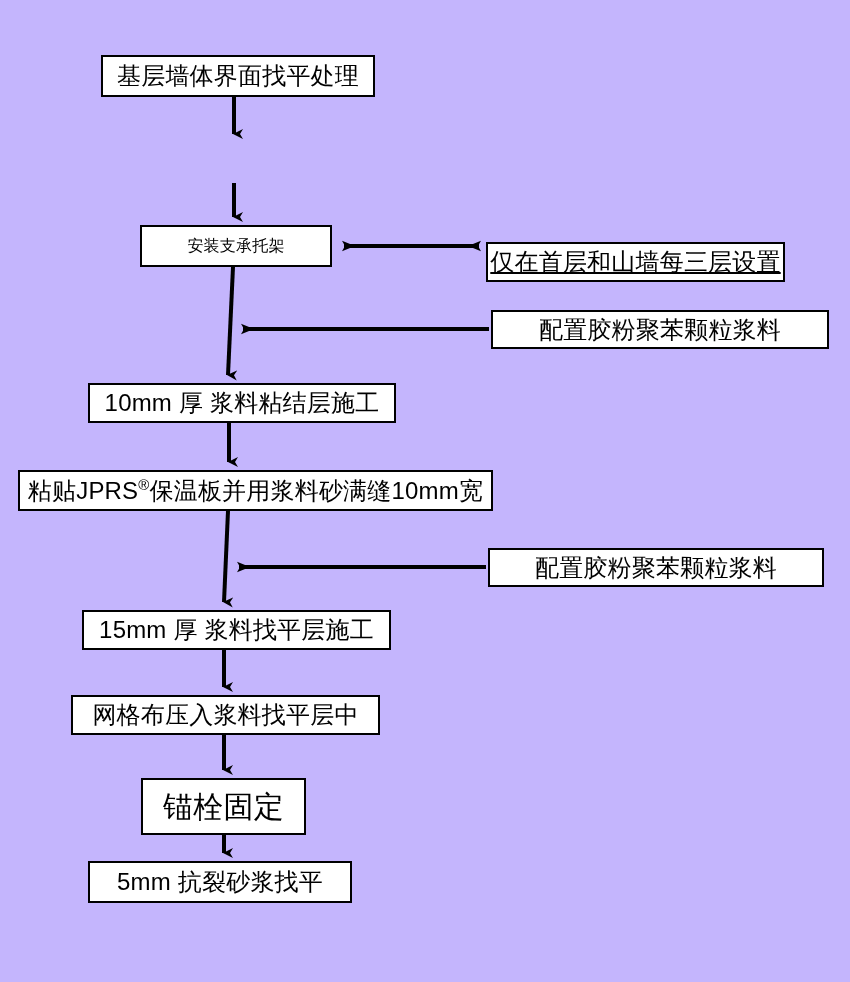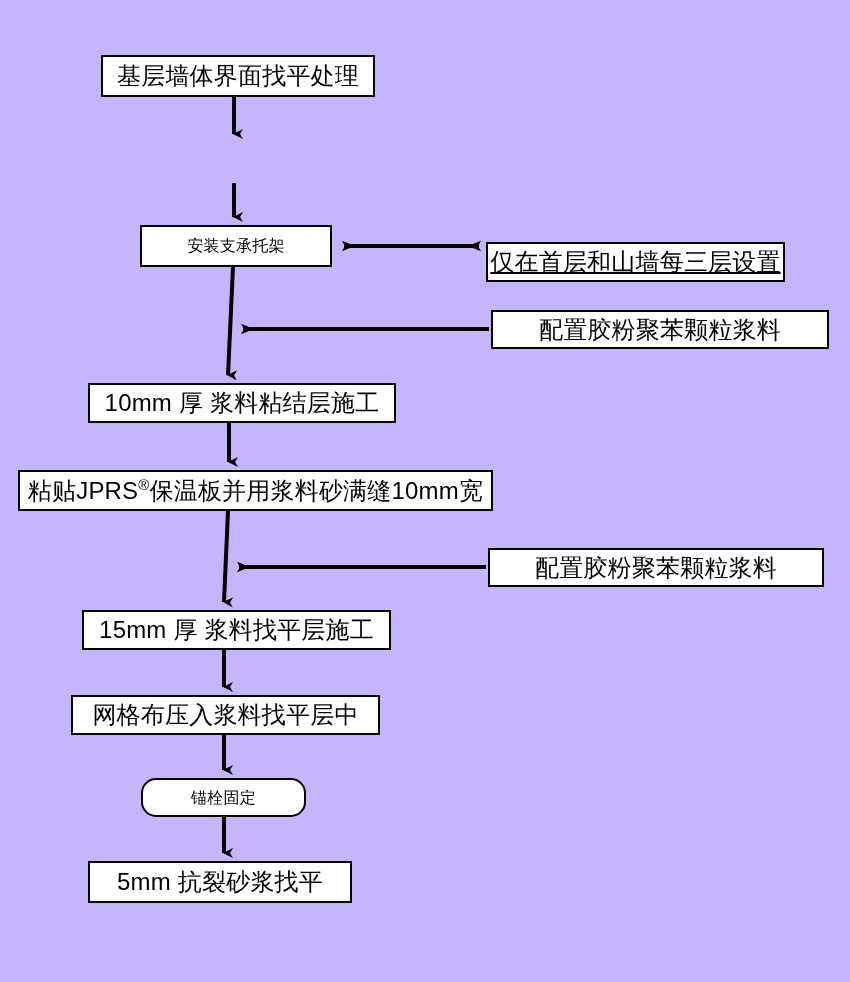--- a/index.html
+++ b/index.html
@@ -133,21 +133,21 @@
   </div>
 
   <div class="node" style="left:73px; top:610px; width:309px; height:40px; font-size:24px;margin-left:9px;">
     <span class="node-label">15mm 厚 浆料找平层施工</span>
   </div>
 
   <div class="node" style="left:71px; top:695px; width:309px; height:40px; font-size:24px;">
     <span class="node-label">网格布压入浆料找平层中</span>
   </div>
 
-  <div class="node" style="left:141px; top:778px; width:165px; height:39px; font-size:16px;border-radius:15px;">
+  <div class="node" style="left:141px; top:778px; width:165px; height:57px; font-size:30px;">
     <span class="node-label">锚栓固定</span>
   </div>
 
   <div class="node" style="left:88px; top:861px; width:264px; height:42px; font-size:24px;justify-content:center;">
     <span class="node-label">5mm 抗裂砂浆找平</span>
   </div>
 
   <div class="node" style="left:486px; top:242px; width:299px; height:40px; font-size:24px;text-decoration:underline;">
     <span class="node-label">仅在首层和山墙每三层设置</span>
   </div>

